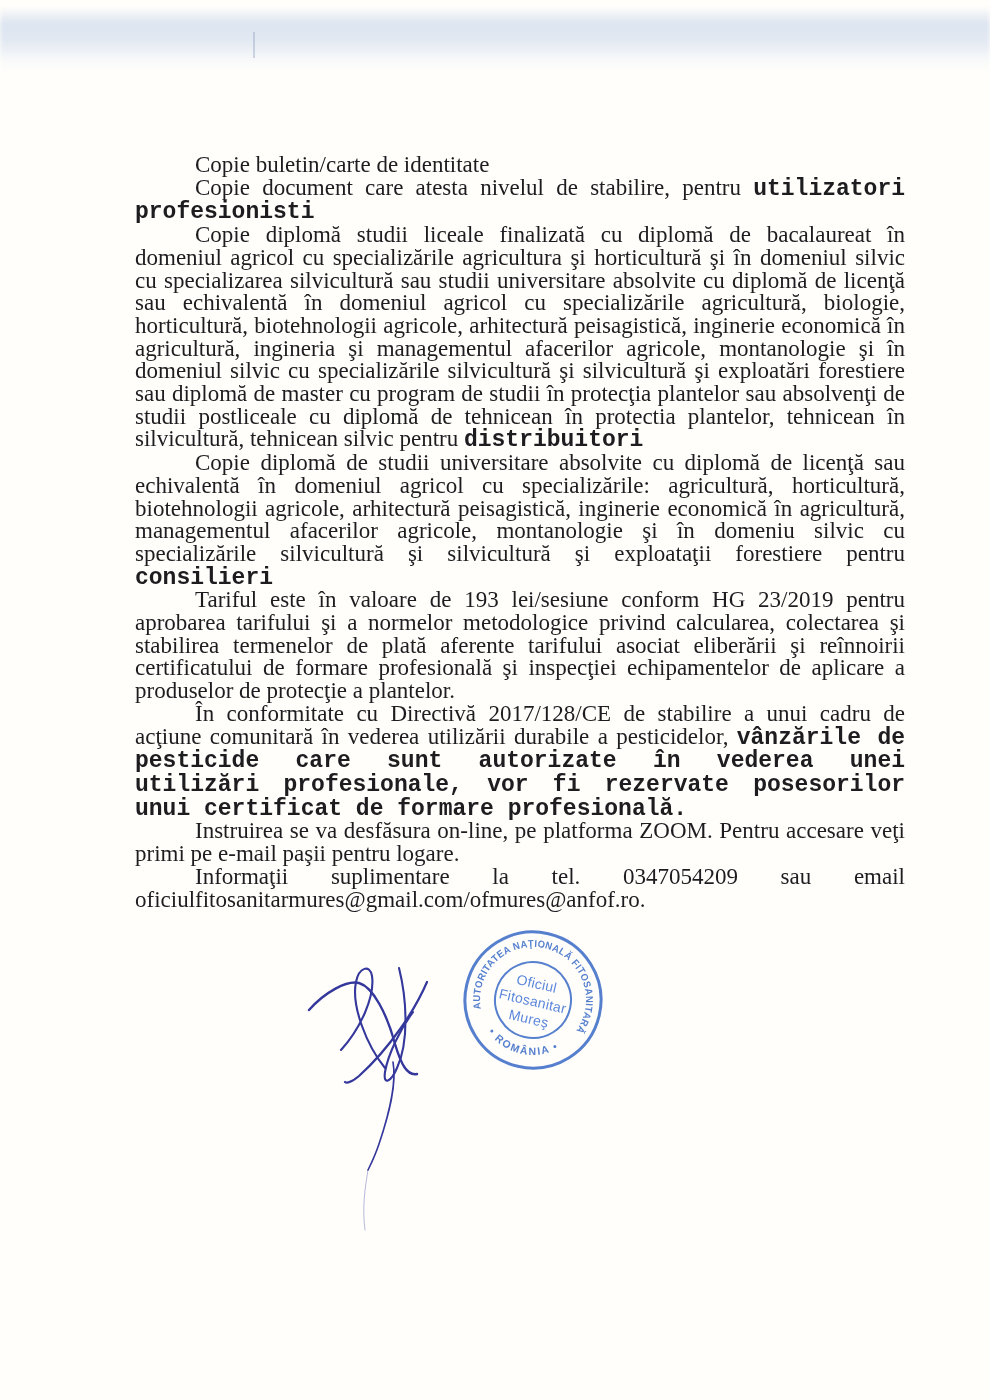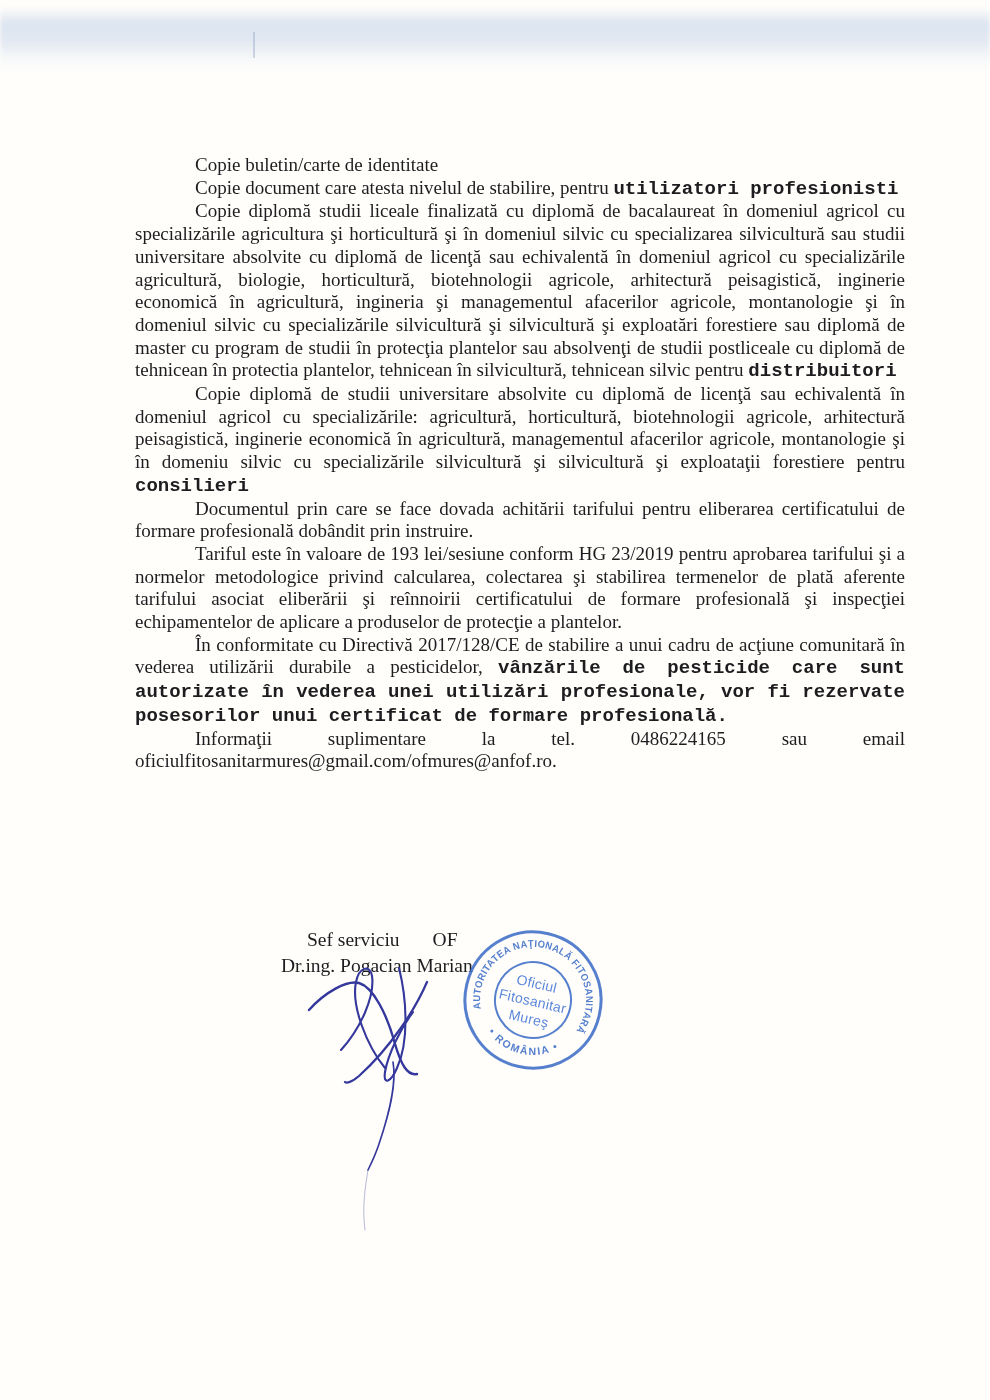--- a/index.html
+++ b/index.html
@@ -24,21 +24,21 @@
     pointer-events:none;
   }
   .scan-tick{
     position:absolute;left:253px;top:32px;width:2px;height:26px;
     background:rgba(130,150,185,0.35);filter:blur(0.5px);
   }
 
   
   .doc-body{
     position:absolute;left:135px;top:154px;width:770px;
-    font-size:19px;line-height:22.7px;color:#1d1d20;
+    font-size:23px;line-height:22.7px;color:#1d1d20;
     text-align:justify;
     text-rendering:optimizeLegibility;
   }
   .doc-body p{margin:0;text-indent:60px;}
   .doc-body .b{font-weight:bold;font-family:Liberation Mono, monospace;}
 
   
   .sig-block{
     position:absolute;left:281px;top:927px;
     font-size:19.5px;line-height:26px;color:#1d1d20;white-space:nowrap;
@@ -66,32 +66,26 @@
 <div class="page">
 
   <div class="scan-band"></div>
   <div class="scan-tick"></div>
 
   <div class="doc-body">
     <p><span>Copie buletin/carte de identitate</span></p>
     <p><span>Copie document care atesta nivelul de stabilire, pentru </span><span class="b">utilizatori profesionisti</span></p>
     <p><span>Copie diplomă studii liceale finalizată cu diplomă de bacalaureat în domeniul agricol cu specializările agricultura şi horticultură şi în domeniul silvic cu specializarea silvicultură sau studii universitare absolvite cu diplomă de licenţă sau echivalentă în domeniul agricol cu specializările agricultură, biologie, horticultură, biotehnologii agricole, arhitectură peisagistică, inginerie economică în agricultură, ingineria şi managementul afacerilor agricole, montanologie şi în domeniul silvic cu specializările silvicultură şi silvicultură şi exploatări forestiere sau diplomă de master cu program de studii în protecţia plantelor sau absolvenţi de studii postliceale cu diplomă de tehnicean în protectia plantelor, tehnicean în silvicultură, tehnicean silvic pentru </span><span class="b">distribuitori</span></p>
     <p><span>Copie diplomă de studii universitare absolvite cu diplomă de licenţă sau echivalentă în domeniul agricol cu specializările: agricultură, horticultură, biotehnologii agricole, arhitectură peisagistică, inginerie economică în agricultură, managementul afacerilor agricole, montanologie şi în domeniu silvic cu specializările silvicultură şi silvicultură şi exploataţii forestiere pentru </span><span class="b">consilieri</span></p>
-    <p><span>Documentul prin care se face dovada achitării tarifului pentru eliberarea certificatului de formare profesională dobândit prin instruire.</span></p>
     <p><span>Tariful este în valoare de 193 lei/sesiune conform HG 23/2019 pentru aprobarea tarifului şi a normelor metodologice privind calcularea, colectarea şi stabilirea termenelor de plată aferente tarifului asociat eliberării şi reînnoirii certificatului de formare profesională şi inspecţiei echipamentelor de aplicare a produselor de protecţie a plantelor.</span></p>
     <p><span>În conformitate cu Directivă 2017/128/CE de stabilire a unui cadru de acţiune comunitară în vederea utilizării durabile a pesticidelor, </span><span class="b">vânzările de pesticide care sunt autorizate în vederea unei utilizări profesionale, vor fi rezervate posesorilor unui certificat de formare profesională.</span></p>
-    <p><span>Informaţii suplimentare la tel. 0486224165 sau email oficiulfitosanitarmures@gmail.com/ofmures@anfof.ro.</span></p>
+    <p><span>Instruirea se va desfăsura on-line, pe platforma ZOOM. Pentru accesare veţi primi pe e-mail paşii pentru logare.</span></p>
+    <p><span>Informaţii suplimentare la tel. 0347054209 sau email oficiulfitosanitarmures@gmail.com/ofmures@anfof.ro.</span></p>
   </div>
 
-  <div class="sig-block">
-    <div class="sig-role">
-      <span>Sef serviciu</span><span class="suffix">OF</span>
-    </div>
-    <div class="sig-name">Dr.ing. Pogacian Marian</div>
-  </div>
 
   <svg class="signature-svg" width="200" height="300" viewBox="0 0 200 300">
     <g fill="none" stroke="#34379b" stroke-linecap="round" stroke-linejoin="round">
       <path stroke-width="2.4" d="M 14 58 C 30 40, 52 28, 64 31 C 78 35, 92 62, 100 92 C 106 112, 112 124, 122 122"></path>
       <path stroke-width="2.2" d="M 132 30 C 120 58, 95 96, 64 124 C 58 129, 52 132, 50 130"></path>
       <path stroke-width="2.1" d="M 46 98 C 66 76, 80 44, 77 24 C 75 12, 64 15, 61 30 C 56 54, 72 94, 90 116"></path>
       <path stroke-width="2.1" d="M 104 16 C 112 48, 114 90, 102 116 C 96 130, 88 134, 90 120 C 93 102, 106 76, 118 60"></path>
       <path stroke-width="1.6" d="M 98 110 C 102 132, 94 162, 84 192 C 80 204, 76 212, 73 218"></path>
       <path stroke-width="0.9" opacity="0.4" d="M 73 218 C 70 236, 67 256, 70 278"></path>
     </g>

